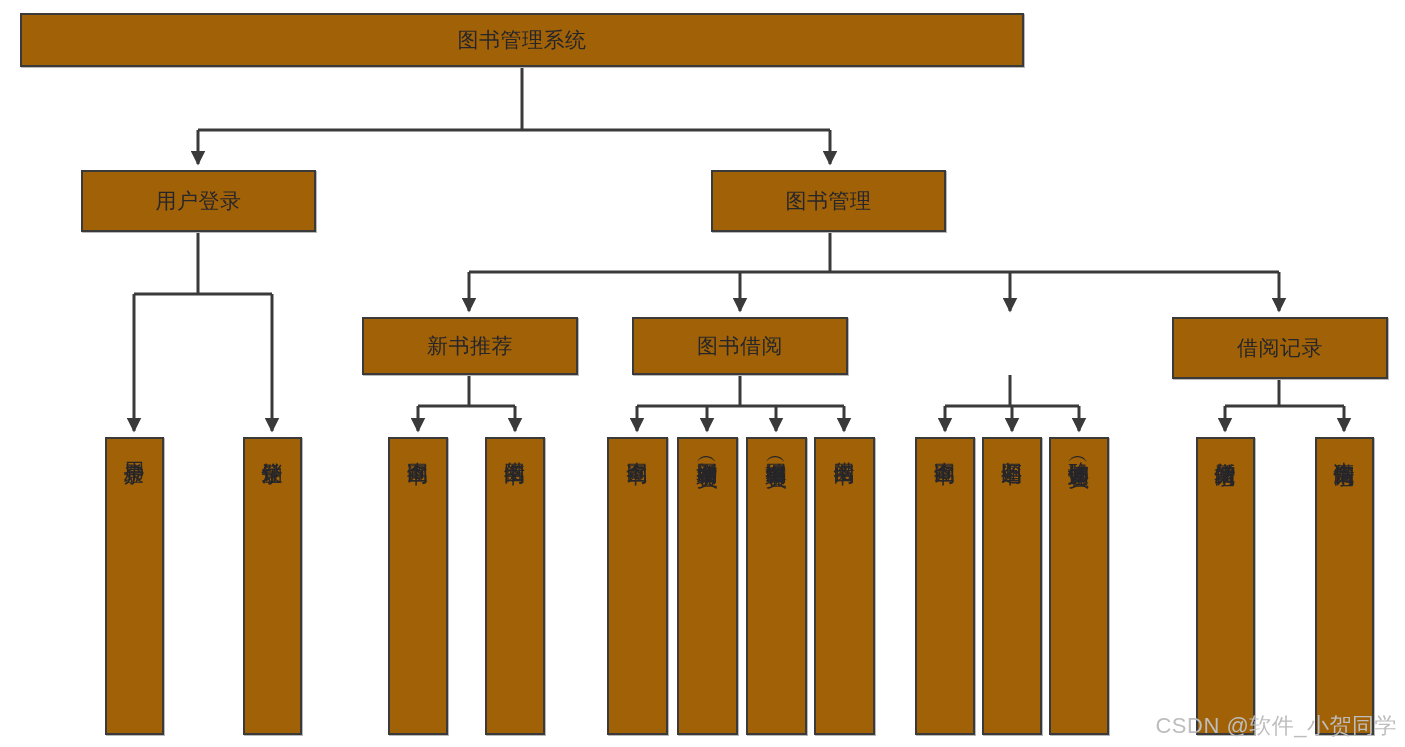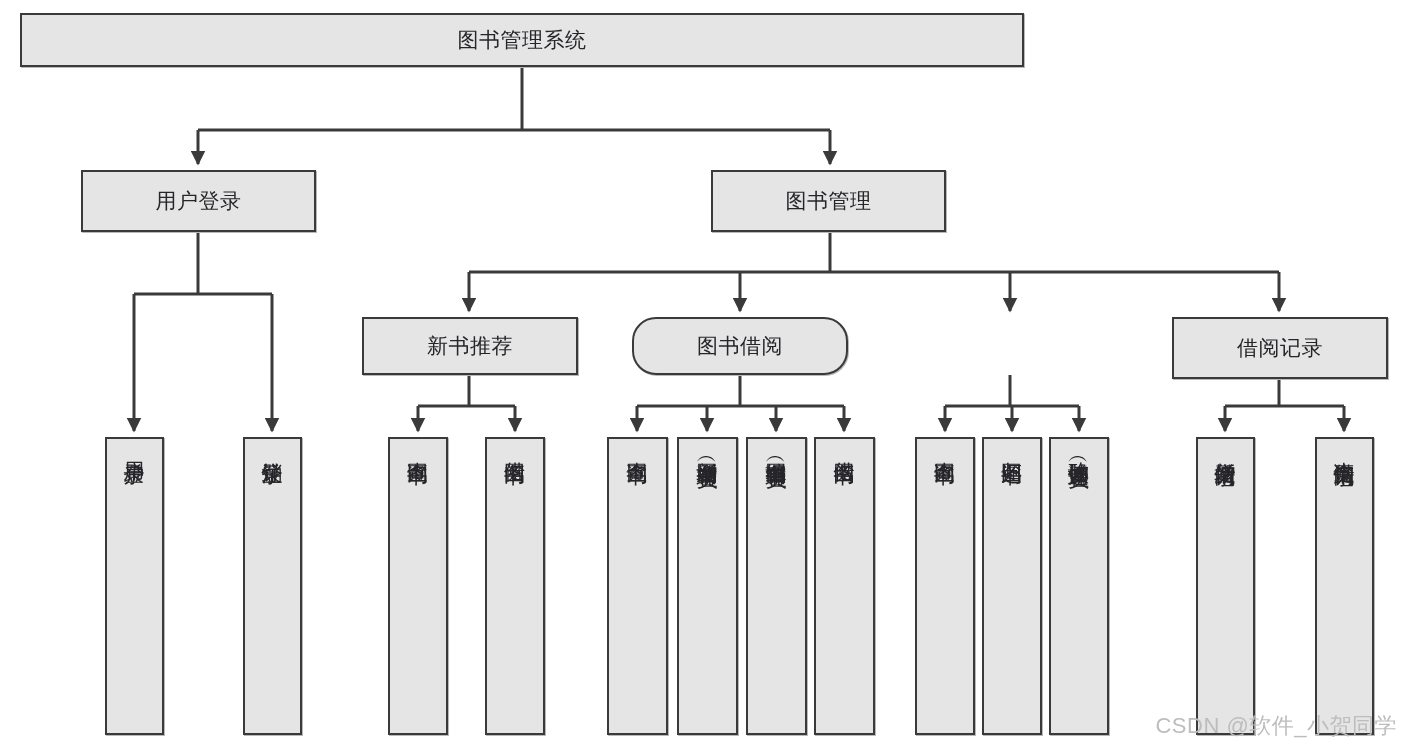--- a/index.html
+++ b/index.html
@@ -22,21 +22,21 @@
     position: absolute;
     left: 0;
     top: 0;
     width: 1405px;
     height: 747px;
     pointer-events: none;
   }
   .node {
     position: absolute;
     box-sizing: border-box;
-    background: #e5e5e5;
+    background: #a16207;
     border: 2px solid #3a3a3a;
     box-shadow: 1px 1px 0 0 #b9b9b9;
     display: flex;
     align-items: center;
     justify-content: center;
     color: #26262a;
     z-index: 2;
   }
   .node-label {
     display: block;
@@ -138,21 +138,21 @@
   </div>
 
   <div class="node horizontal" style="left:362px; top:317px; width:216px; height:58px;">
     <span class="node-label">新书推荐</span>
   </div>
 
   <div class="node horizontal" style="left:711px; top:170px; width:235px; height:62px;">
     <span class="node-label">图书管理</span>
   </div>
 
-  <div class="node horizontal" style="left:632px; top:317px; width:216px; height:58px;border-radius:24px;">
+  <div class="node horizontal" style="left:632px; top:317px; width:216px; height:58px;">
     <span class="node-label">图书借阅</span>
   </div>
 
 
   <div class="node horizontal" style="left:1172px; top:317px; width:216px; height:62px;">
     <span class="node-label">借阅记录</span>
   </div>
 
   <div class="node vertical" style="left:105px; top:437px; width:59px; height:298px;">
     <span class="node-label">用户登录</span>

